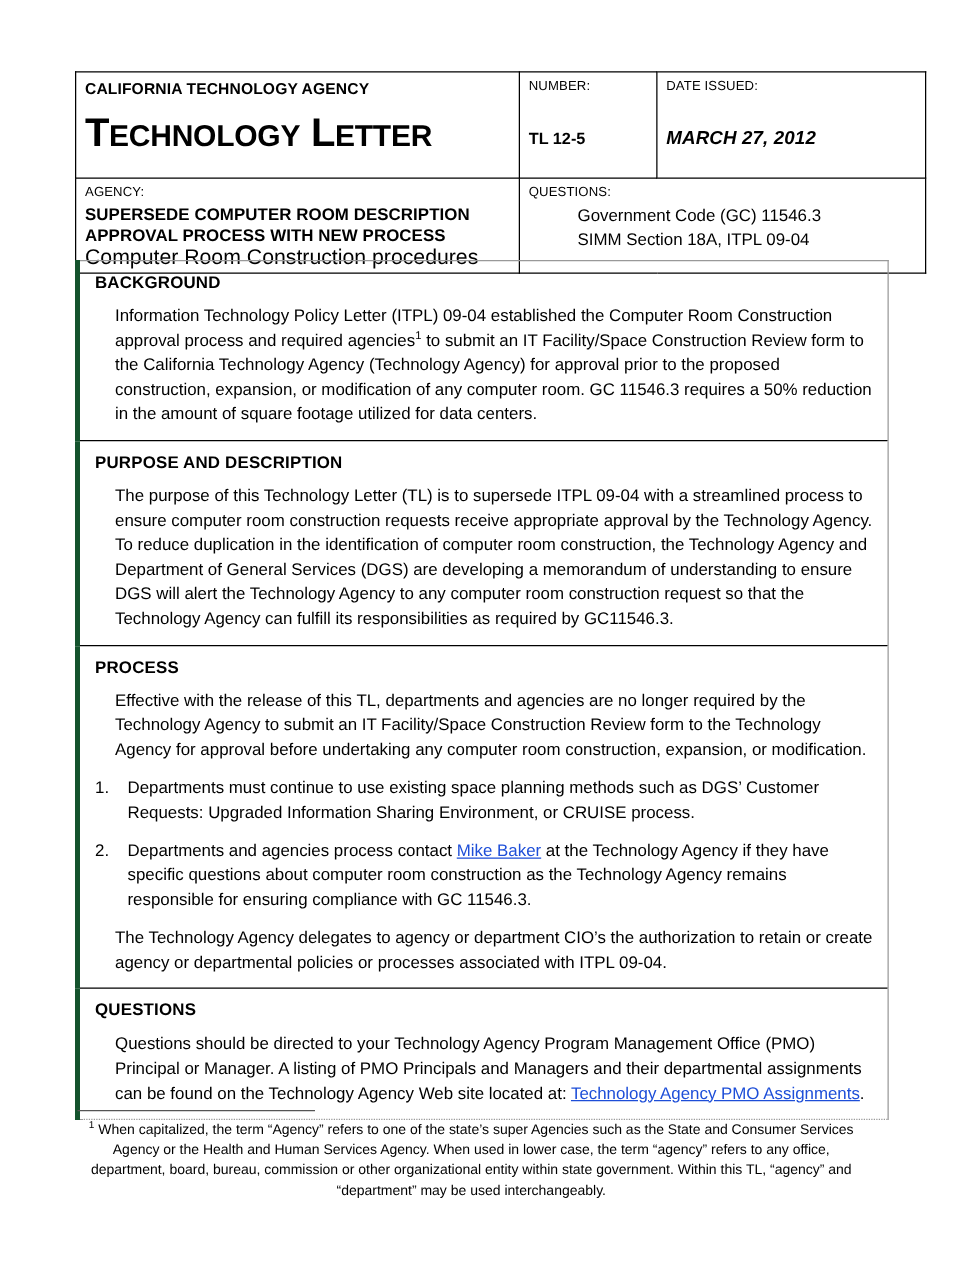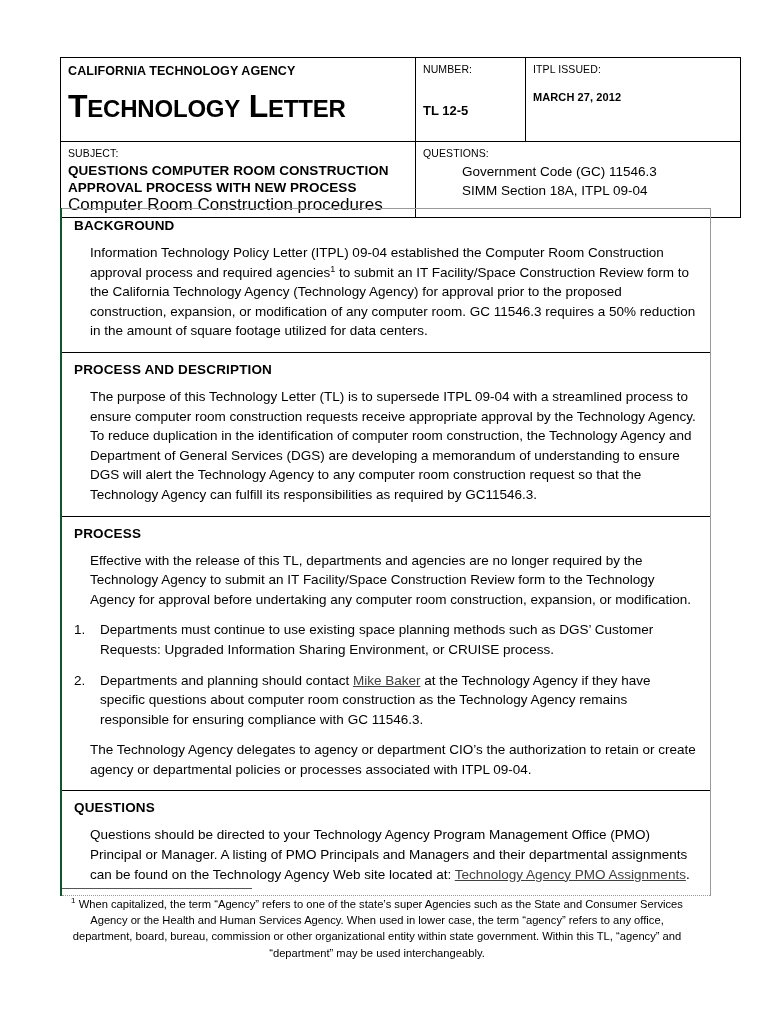--- a/index.html
+++ b/index.html
@@ -69,25 +69,26 @@
     letter-spacing: 0.1px;
     margin: 0 0 2px 0;
   }
   .num-value {
     font-size: 13px;
     font-weight: bold;
     line-height: 16px;
     margin-top: 27px;
   }
   .date-value {
-    font-size: 11px;
+    font-size: 15px;
     font-weight: bold;
     line-height: 16px;
-    margin-top: 13px;
+    margin-top: 27px;
     letter-spacing: 0.1px;
+    font-style: italic;
   }
   .subj-bold {
     font-size: 13.5px;
     font-weight: bold;
     line-height: 17px;
     letter-spacing: 0.05px;
   }
   .subj-plain {
     font-size: 17px;
     line-height: 17px;
@@ -102,21 +103,21 @@
   .body-table {
     position: absolute;
     left: 60px;
     top: 208px;
     width: 651px;
     border-collapse: collapse;
     table-layout: fixed;
   }
   .body-table td {
     border-top: 1px solid #000000;
-    border-left: 2px solid #14532d;
+    border-left: 4px solid #14532d;
     border-right: 1px solid #999999;
     border-bottom: none;
     padding: 9px 12px 11px 12px;
     vertical-align: top;
   }
   .body-table tr:last-child td {
     border-bottom: 1px dotted #999999;
   }
   .body-table tr:first-child td {
     border-top: 1px solid #999999;
@@ -152,21 +153,21 @@
   ol.numlist li:before {
     content: counter(li) ".";
     position: absolute;
     left: -26px;
     width: 20px;
     text-align: left;
   }
   ol.numlist li:last-child { margin-bottom: 0; }
 
   a.doclink {
-    color: #404040;
+    color: #1d4ed8;
     text-decoration: underline;
   }
   sup.fn {
     font-size: 9px;
     vertical-align: super;
     line-height: 0;
   }
 
   
   .sig-wrap {
@@ -235,28 +236,28 @@
         <tr>
       <td class="hdr-left" rowspan="1">
         <div class="agency-line">CALIFORNIA TECHNOLOGY AGENCY</div>
         <div class="letter-title"><span>T</span><span class="sc">ECHNOLOGY</span> <span>L</span><span class="sc">ETTER</span></div>
       </td>
       <td class="hdr-num">
         <div class="mini-label">NUMBER:</div>
         <div class="num-value">TL 12-5</div>
       </td>
       <td class="hdr-date">
-        <div class="mini-label">ITPL ISSUED:</div>
+        <div class="mini-label">DATE ISSUED:</div>
         <div class="date-value">MARCH 27, 2012</div>
       </td>
     </tr>
     <tr>
       <td class="hdr-left">
-        <div class="mini-label">SUBJECT:</div>
-        <div class="subj-bold">QUESTIONS COMPUTER ROOM CONSTRUCTION</div>
+        <div class="mini-label">AGENCY:</div>
+        <div class="subj-bold">SUPERSEDE COMPUTER ROOM DESCRIPTION</div>
         <div class="subj-bold">APPROVAL PROCESS WITH NEW PROCESS</div>
         <div class="subj-plain">Computer Room Construction procedures</div>
       </td>
       <td colspan="2">
         <div class="mini-label">QUESTIONS:</div>
         <div class="ref-line">Government Code (GC) 11546.3</div>
         <div class="ref-line">SIMM Section 18A, ITPL 09-04</div>
       </td>
     </tr>
   </tbody>
@@ -267,32 +268,32 @@
     <tbody>
         <tr>
       <td>
         <div class="sec-head">BACKGROUND</div>
         <p class="para"><span>Information Technology Policy Letter (ITPL) 09-04 established the Computer Room Construction approval process and required agencies</span><sup class="fn">1</sup><span> to submit an IT Facility/Space Construction Review form to the California Technology Agency (Technology Agency) for approval prior to the proposed construction, expansion, or modification of any computer room. GC 11546.3 requires a 50% reduction in the amount of square footage utilized for data centers.</span></p>
       </td>
     </tr>
 
     <tr>
       <td>
-        <div class="sec-head">PROCESS AND DESCRIPTION</div>
+        <div class="sec-head">PURPOSE AND DESCRIPTION</div>
         <p class="para">The purpose of this Technology Letter (TL) is to supersede ITPL 09-04 with a streamlined process to ensure computer room construction requests receive appropriate approval by the Technology Agency. To reduce duplication in the identification of computer room construction, the Technology Agency and Department of General Services (DGS) are developing a memorandum of understanding to ensure DGS will alert the Technology Agency to any computer room construction request so that the Technology Agency can fulfill its responsibilities as required by GC11546.3.</p>
       </td>
     </tr>
 
     <tr>
       <td>
         <div class="sec-head">PROCESS</div>
         <p class="para">Effective with the release of this TL, departments and agencies are no longer required by the Technology Agency to submit an IT Facility/Space Construction Review form to the Technology Agency for approval before undertaking any computer room construction, expansion, or modification.</p>
         <ol class="numlist">
           <li>Departments must continue to use existing space planning methods such as DGS’ Customer Requests: Upgraded Information Sharing Environment, or CRUISE process.</li>
-          <li><span>Departments and planning should contact </span><a class="doclink" href="#">Mike Baker</a><span> at the Technology Agency if they have specific questions about computer room construction as the Technology Agency remains responsible for ensuring compliance with GC 11546.3.</span></li>
+          <li><span>Departments and agencies process contact </span><a class="doclink" href="#">Mike Baker</a><span> at the Technology Agency if they have specific questions about computer room construction as the Technology Agency remains responsible for ensuring compliance with GC 11546.3.</span></li>
         </ol>
         <p class="para">The Technology Agency delegates to agency or department CIO’s the authorization to retain or create agency or departmental policies or processes associated with ITPL 09-04.</p>
       </td>
     </tr>
 
     <tr>
       <td>
         <div class="sec-head">QUESTIONS</div>
         <p class="para"><span>Questions should be directed to your Technology Agency Program Management Office (PMO) Principal or Manager. A listing of PMO Principals and Managers and their departmental assignments can be found on the Technology Agency Web site located at: </span><a class="doclink" href="#">Technology  Agency  PMO  Assignments</a><span>.</span></p>
       </td>

